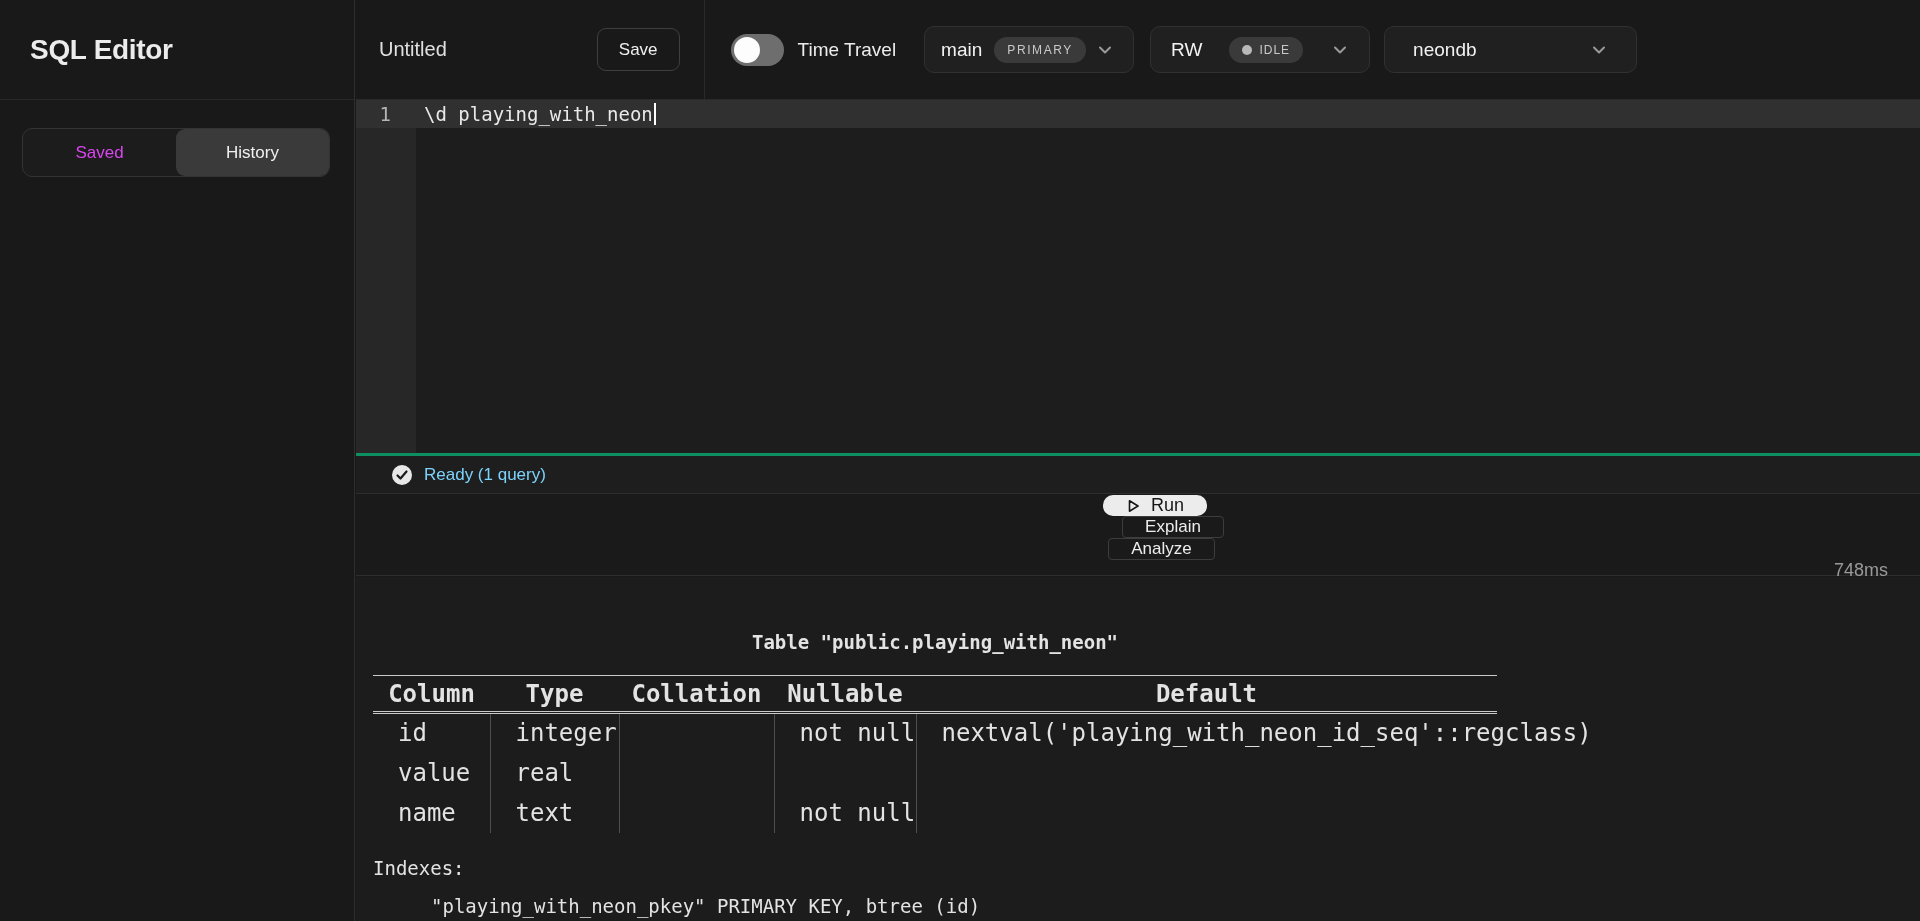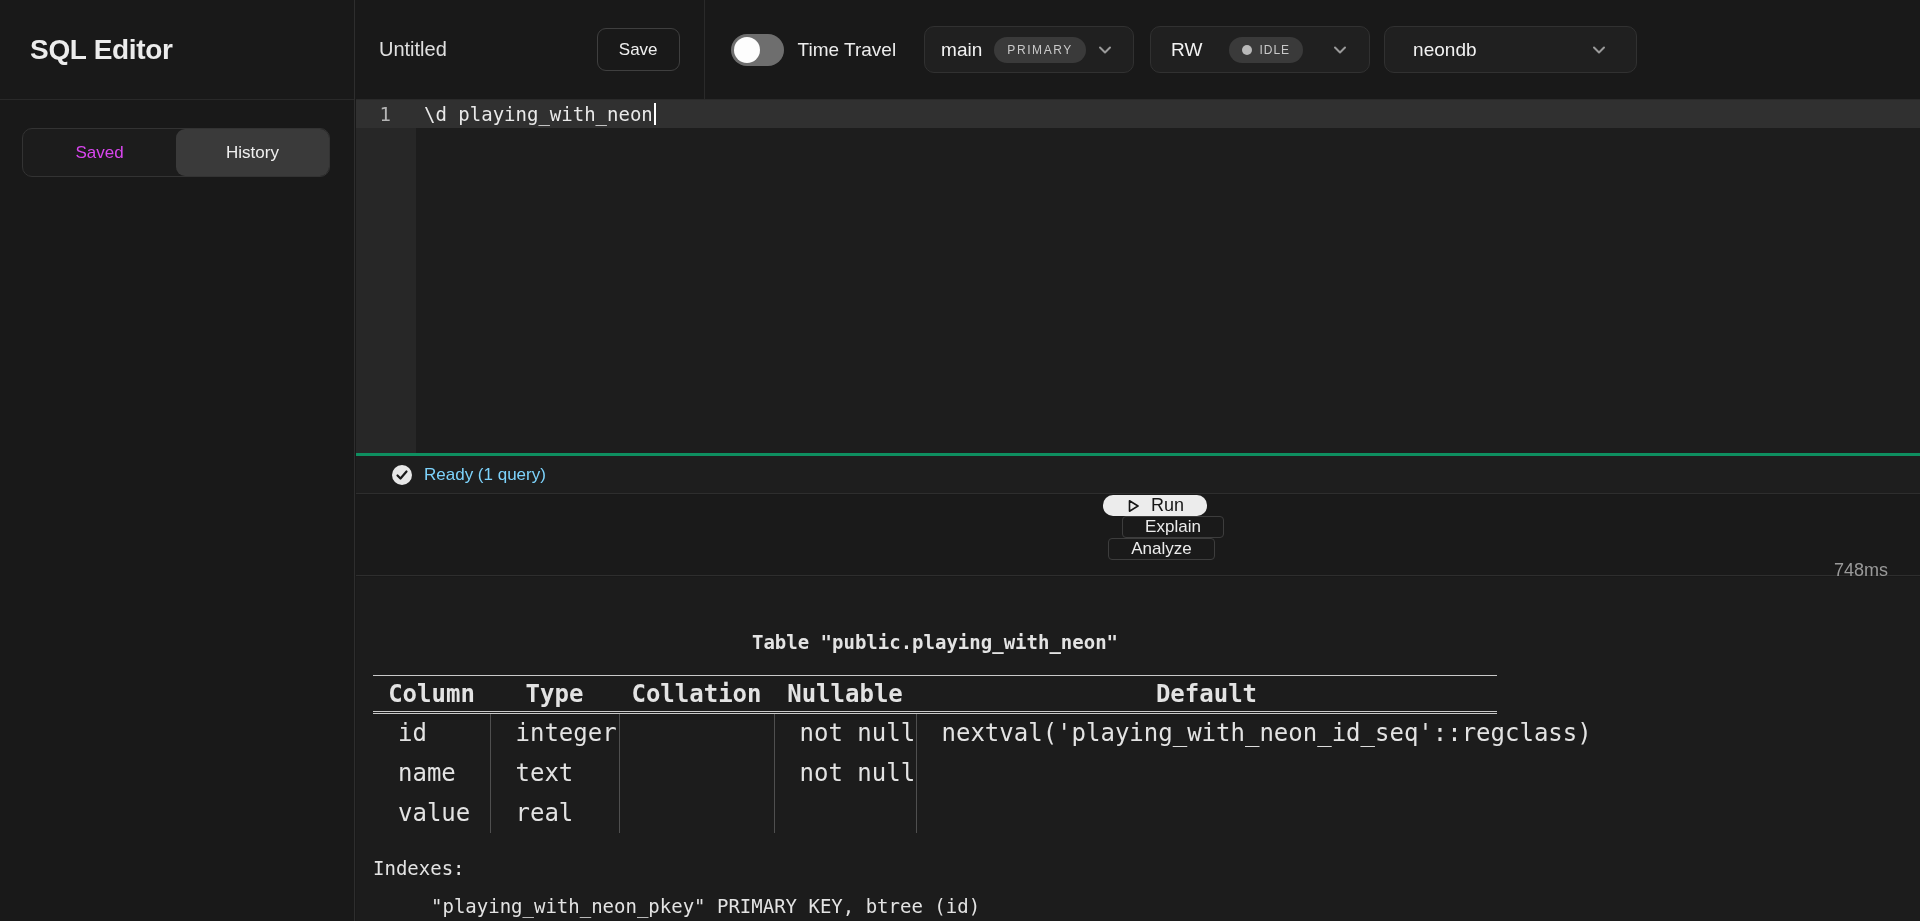--- a/index.html
+++ b/index.html
@@ -204,31 +204,31 @@
         </thead>
         <tbody>
           <tr>
             <td>id</td>
             <td>integer</td>
             <td></td>
             <td>not null</td>
             <td>nextval('playing_with_neon_id_seq'::regclass)</td>
           </tr>
           <tr>
+            <td>value</td>
+            <td>real</td>
+            <td></td>
+            <td></td>
+            <td></td>
+          </tr>
+          <tr>
             <td>name</td>
             <td>text</td>
             <td></td>
             <td>not null</td>
-            <td></td>
-          </tr>
-          <tr>
-            <td>value</td>
-            <td>real</td>
-            <td></td>
-            <td></td>
             <td></td>
           </tr>
         </tbody>
       </table>
       <div class="indexes-label">Indexes:</div>
       <div class="index-line">"playing_with_neon_pkey" PRIMARY KEY, btree (id)</div>
     </div>
   </div>
 </div>
 

